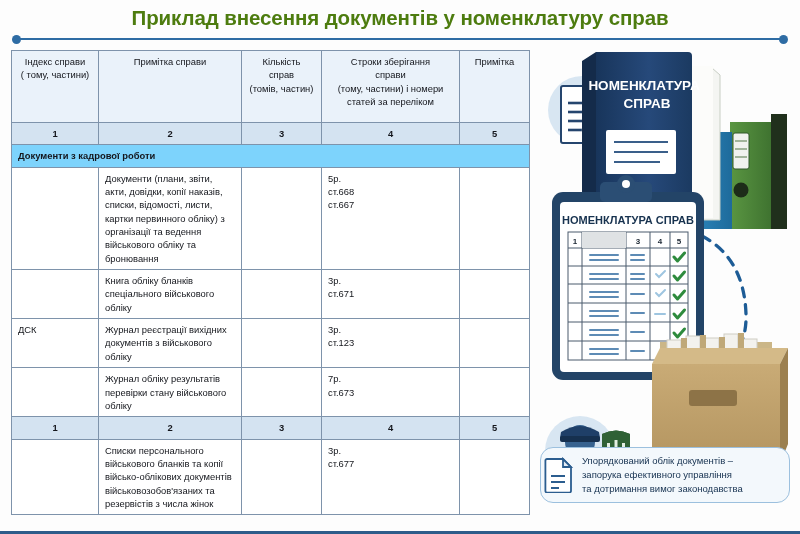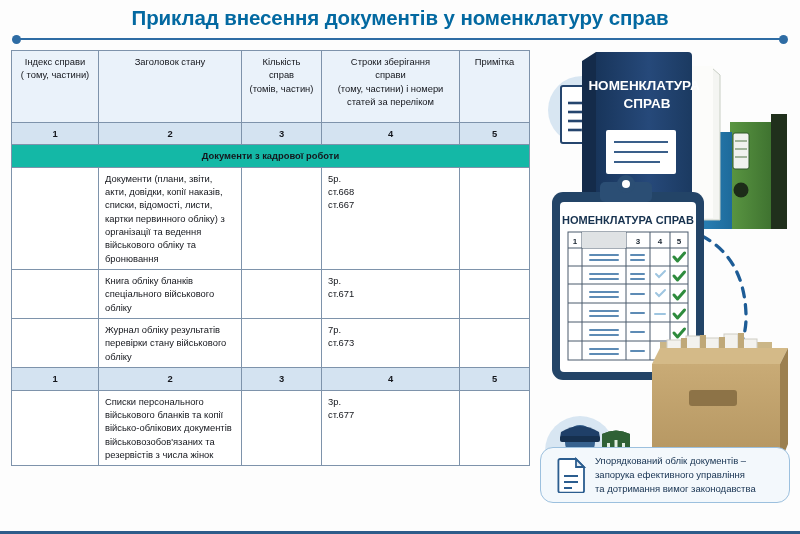--- a/index.html
+++ b/index.html
@@ -26,21 +26,21 @@
 
   
   #title {
     position: absolute;
     top: 6px;
     left: 0;
     width: 800px;
     text-align: center;
     font-size: 20.5px;
     font-weight: bold;
-    color: #0369a1;
+    color: #4d7c0f;
     letter-spacing: -0.1px;
     white-space: nowrap;
   }
 
   
   #divider {
     position: absolute;
     top: 35px;
     left: 12px;
     width: 776px;
@@ -109,22 +109,21 @@
     text-align: center;
     vertical-align: middle;
     font-weight: bold;
     font-size: 10px;
     height: 18px;
     padding: 2px;
   }
 
   
   tr.section-row td {
-    background: #14b8a6;
-    text-align: center;
+    background: #7dd3fc;
     vertical-align: middle;
     font-weight: bold;
     font-size: 10.6px;
     height: 22px;
     padding: 3px;
   }
 
   
   tr.data-row td { padding: 5px 7px; }
   tr.data-row td.col-index { text-align: left; font-size: 9.4px; }
@@ -149,21 +148,21 @@
     position: absolute;
     left: 540px;
     top: 447px;
     width: 250px;
     height: 56px;
     border: 1.4px solid #9cc0de;
     border-radius: 13px;
     background: #f3f8fc;
     display: flex;
     align-items: center;
-    padding: 0 16px;
+    padding: 0 3px;
     gap: 8px;
   }
   #callout .co-text {
     font-size: 9.5px;
     color: #14304f;
     line-height: 1.46;
     font-weight: normal;
   }
   #callout .co-text span { display: block; }
 </style>
@@ -188,21 +187,21 @@
         <col class="c4">
         <col class="c5">
     </colgroup>
     <thead>
       <tr class="header-row">
         <th>
             <div>Індекс справи</div>
             <div>( тому, частини)</div>
           </th>
         <th>
-            <div>Заголовок стану</div>
+            <div>Примітка справи</div>
           </th>
         <th>
             <div>Кількість</div>
             <div>справ</div>
             <div>(томів, частин)</div>
           </th>
         <th>
             <div>Строки зберігання</div>
             <div>справи</div>
             <div>(тому, частини) і номери</div>
@@ -239,20 +238,30 @@
           <td class="col-index"></td>
           <td class="col-title">Книга обліку бланків спеціального військового обліку</td>
           <td class="col-count"></td>
           <td class="col-terms">
             <span class="term-line">3р.</span>
             <span class="term-line">ст.671</span>
           </td>
           <td class="col-note"></td>
         </tr>
         <tr class="data-row">
+          <td class="col-index">ДСК</td>
+          <td class="col-title">Журнал реєстрації вихідних документів з військового обліку</td>
+          <td class="col-count"></td>
+          <td class="col-terms">
+            <span class="term-line">3р.</span>
+            <span class="term-line">ст.123</span>
+          </td>
+          <td class="col-note"></td>
+        </tr>
+        <tr class="data-row">
           <td class="col-index"></td>
           <td class="col-title">Журнал обліку результатів перевірки стану військового обліку</td>
           <td class="col-count"></td>
           <td class="col-terms">
             <span class="term-line">7р.</span>
             <span class="term-line">ст.673</span>
           </td>
           <td class="col-note"></td>
         </tr>
         <tr class="number-row">

